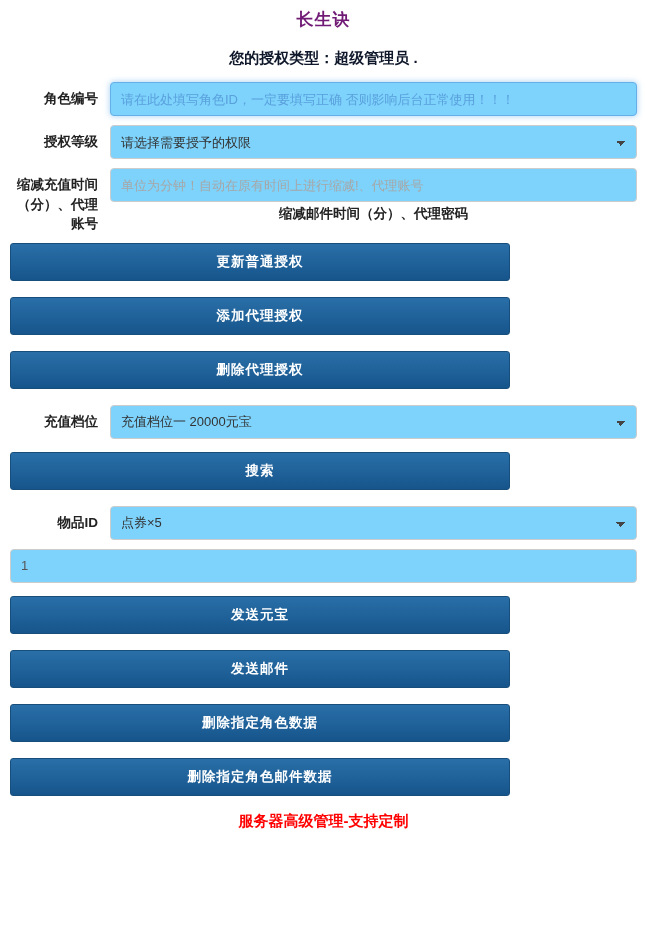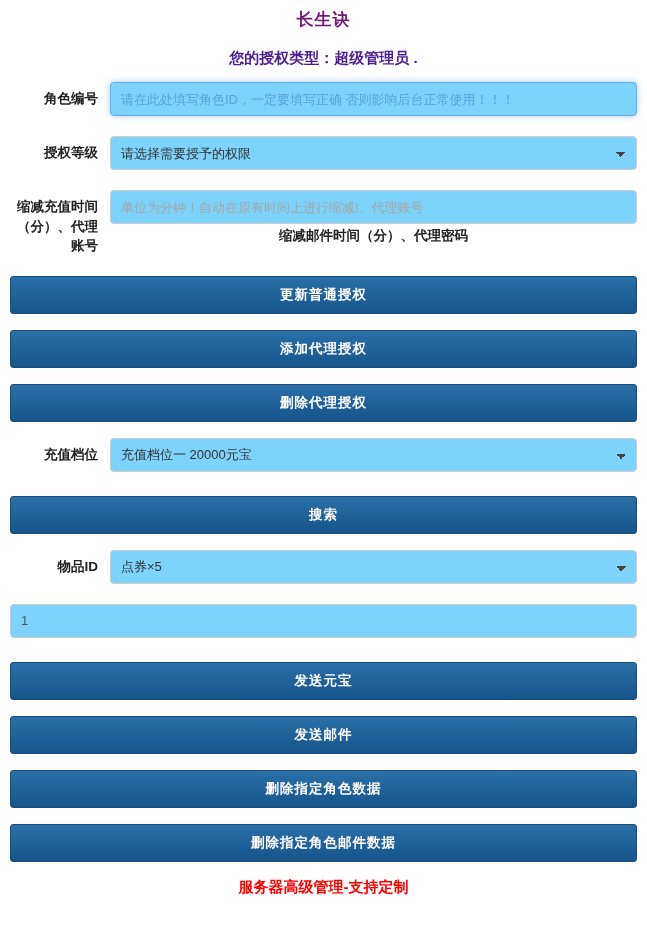--- a/index.html
+++ b/index.html
@@ -19,29 +19,29 @@
   .title {
     text-align: center;
     color: #701a75;
     font-size: 17px;
     font-weight: bold;
     margin: 8px 0 4px 0;
     letter-spacing: 1px;
   }
   .subtitle {
     text-align: center;
-    color: #4c1d95;
+    color: #0f172a;
     font-size: 15px;
     font-weight: bold;
     margin: 18px 0 14px 0;
   }
   .form-row {
     display: flex;
     align-items: flex-start;
-    margin-bottom: 20px;
+    margin-bottom: 9px;
   }
   .form-label {
     width: 100px;
     min-width: 100px;
     text-align: right;
     padding-right: 12px;
     padding-top: 7px;
     font-size: 13.5px;
     font-weight: bold;
     color: #222;
@@ -82,21 +82,21 @@
     background-repeat: no-repeat;
   }
   .wide-input-row {
     margin: 4px 0 10px 4px;
   }
   .wide-input-row input.ctl {
     width: 505px;
   }
   .btn {
     display: block;
-    width: 627px;
+    width: 500px;
     margin: 0 0 16px 0;
     padding: 9px 0;
     background: #1c5e96;
     background: linear-gradient(#2a6fa8, #16558c);
     color: #ffffff;
     font-size: 13.5px;
     font-weight: bold;
     text-align: center;
     border: 1px solid #174e7c;
     border-radius: 3px;

